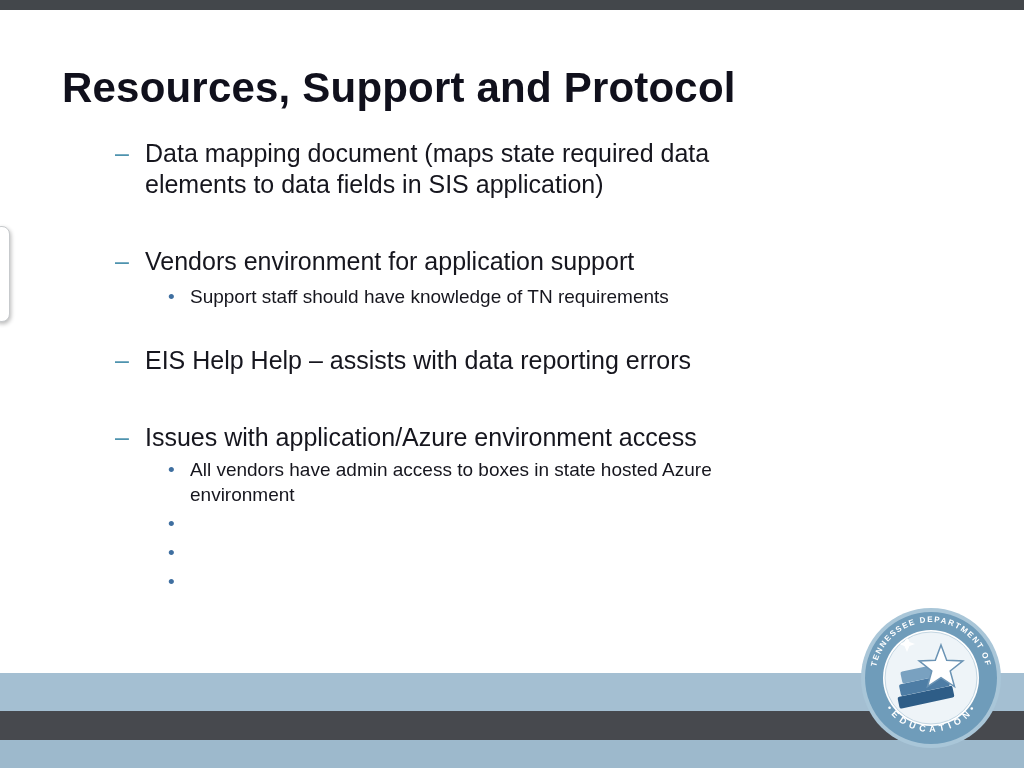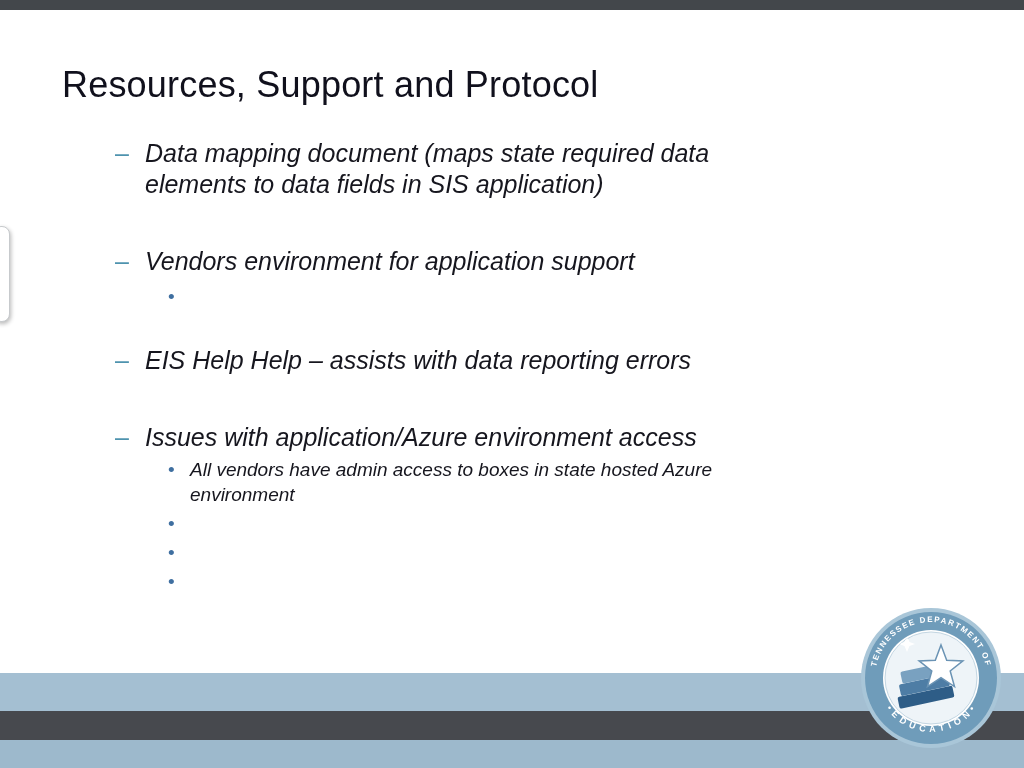--- a/index.html
+++ b/index.html
@@ -22,32 +22,32 @@
     border-radius:8px;
     box-shadow: 1px 2px 4px rgba(0,0,0,0.28);
   }
 
   .band-blue  { position:absolute; left:0; top:673px; width:1024px; height:38px; background: var(--band_blue,  #a4bfd2); }
   .band-dark  { position:absolute; left:0; top:711px; width:1024px; height:29px; background: var(--band_dark,  #47494e); }
   .band-light { position:absolute; left:0; top:740px; width:1024px; height:28px; background: var(--band_light, #9db9cc); }
 
   .slide-title {
     position:absolute; left:62px; top:64px;
-    font-size:36px; font-weight:normal;
+    font-size:42px; font-weight:bold;
     color: var(--title_color, #10101c);
     letter-spacing:0.2px;
   }
 
   .bullets {
     position:absolute; left:115px; top:138px; width:700px;
     color: var(--body_text, #16161e);
   }
   .b { display:flex; align-items:flex-start; }
   .b .m { flex:0 0 30px; }
-  .b .t { flex:1 1 auto;font-style:italic; }
+  .b .t { flex:1 1 auto; }
 
   .l1 { font-size:25px; line-height:30.5px; }
   .l1 .m { color: var(--dash_marker, #4e93ae); }
 
   .l2 { font-size:19px; line-height:25px; padding-left:53px; }
   .l2 .m { flex:0 0 22px; color: var(--dot_marker, #3f6fa0); }
 
   .mt-47 { margin-top:47px; }
   .mt-36 { margin-top:36px; }
   .mt-7  { margin-top:7px; }
@@ -78,20 +78,21 @@
     <span class="t">Data mapping document (maps state required data elements to data fields in SIS application)</span>
   </div>
 
   <div class="b l1 mt-47">
     <span class="m">–</span>
     <span class="t">Vendors environment for application support</span>
   </div>
 
   <div class="b l2 mt-7">
     <span class="m">•</span>
+    <span class="t">Support staff should have knowledge of TN requirements</span>
   </div>
 
   <div class="b l1 mt-36">
     <span class="m">–</span>
     <span class="t">EIS Help Help – assists with data reporting errors</span>
   </div>
 
   <div class="b l1 mt-47">
     <span class="m">–</span>
     <span class="t">Issues with application/Azure environment access</span>

